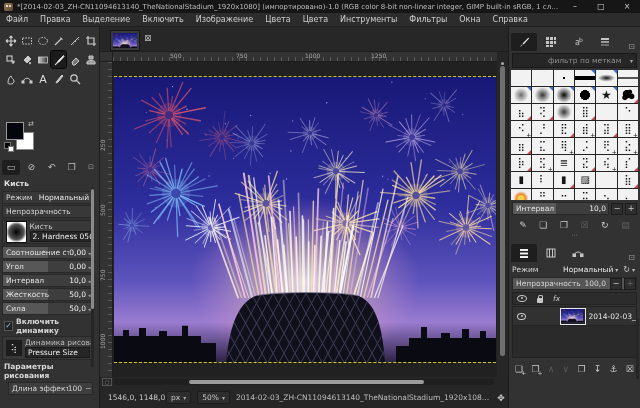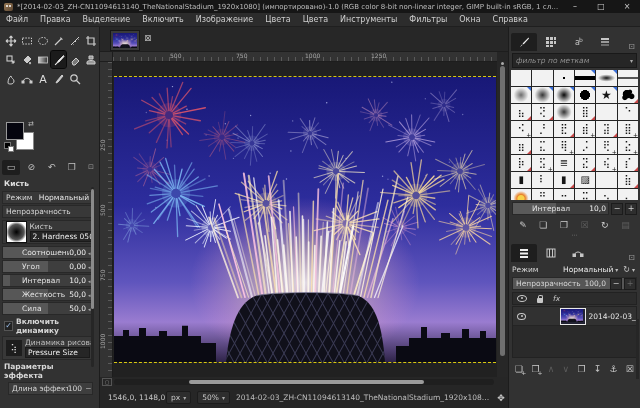--- a/index.html
+++ b/index.html
@@ -32,21 +32,21 @@
   
   #toolboxtabs{position:absolute;left:2px;top:132px;width:96px;height:16px;display:flex;align-items:center;}
   .tbtab{width:20px;height:15px;display:flex;align-items:center;justify-content:center;font-size:9px;color:#c2c2c2;margin-right:2px;border-radius:2px;}
   .tbtab.sel{background:#1e1e1e;}
   .tbtab.small{width:11px;font-size:7px;margin-left:3px;color:#9a9a9a;}
   
   #optpanel{position:absolute;left:0;top:150px;width:95px;bottom:0;font-size:7.5px;}
   #opttitle{padding:2px 4px;font-weight:bold;color:#e0e0e0;}
   .optrow{position:relative;height:13px;margin:1px 2px;background:#3e3e3e;border:1px solid #282828;box-sizing:border-box;display:flex;align-items:center;overflow:hidden;}
   .optrow .fill{position:absolute;left:0;top:0;bottom:0;background:#575757;}
-  .olabel{position:relative;flex:1;padding-left:19px;white-space:nowrap;overflow:hidden;color:#e2e2e2;}
+  .olabel{position:relative;flex:1;padding-left:3px;white-space:nowrap;overflow:hidden;color:#e2e2e2;}
   .oval{position:relative;padding-right:2px;color:#efefef;}
   .ospin{position:relative;width:4px;font-size:5px;color:#aaa;}
   #modrow,#oparow{display:flex;height:13px;margin:1px 2px;background:#383838;border:1px solid #282828;align-items:center;box-sizing:border-box;}
   #modrow span,#oparow span{padding:0 3px;white-space:nowrap;overflow:hidden;}
   #modrow .v{margin-left:auto;color:#e8e8e8;}
   #brushsel{display:flex;height:24px;margin:2px 2px;background:#383838;border:1px solid #282828;align-items:center;box-sizing:border-box;}
   #brushthumb{width:20px;height:20px;margin:0 3px;background:radial-gradient(circle,#000 0%,#555 55%,#fff 75%);border:1px solid #111;background-color:#fff;}
   #brushsel .lines{display:flex;flex-direction:column;overflow:hidden;}
   #brushsel .l1{color:#cfcfcf;}
   #brushsel .l2{background:#262626;border:1px solid #1a1a1a;padding:0 2px;color:#eee;white-space:nowrap;}
@@ -94,21 +94,21 @@
   #statusfile{flex:1;white-space:nowrap;overflow:hidden;text-overflow:ellipsis;color:#bdbdbd;}
   #navbtn{flex:0 0 auto;width:14px;text-align:center;color:#cfcfcf;font-size:9px;}
   
   #rightdock{left:508px;top:27px;width:132px;height:381px;background:#323232;border-left:1px solid #1c1c1c;box-sizing:border-box;font-size:7.5px;}
   .docktabs{display:flex;align-items:flex-end;height:22px;padding:2px 2px 0;}
   .dtab{width:26px;height:18px;display:flex;align-items:center;justify-content:center;color:#c6c6c6;margin-right:1px;border-radius:2px 2px 0 0;}
   .dtab.sel{background:#1e1e1e;}
   .dtab svg{display:block;}
   .dcorner{margin-left:auto;color:#9a9a9a;font-size:8px;padding:0 3px;}
   #filterrow{display:flex;align-items:center;height:13px;margin:2px 3px;background:#262626;border:1px solid #191919;}
-  #filterrow .ph{flex:1;font-style:italic;color:#8f8f8f;padding-left:3px;}
+  #filterrow .ph{flex:1;color:#8f8f8f;padding-left:3px;margin-left:32px;}
   #filterrow .ch{padding:0 3px;color:#aaa;font-size:6px;}
   #brushcaption{padding:1px 4px;font-style:italic;color:#cfcfcf;}
   #brushgrid{display:grid;grid-template-columns:repeat(6,1fr);grid-auto-rows:16px;gap:1px;background:#242424;margin:1px 2px;height:130px;overflow:hidden;}
   .bcell{background:#f2f2f2;position:relative;display:flex;align-items:center;justify-content:center;overflow:hidden;}
   .bcell .gph{font-size:10px;color:#161616;line-height:1;}
   .bcell .inner{width:100%;height:100%;}
   .soft1{background:radial-gradient(circle,rgba(0,0,0,.55) 0%,rgba(0,0,0,0) 58%);}
   .soft2{background:radial-gradient(circle,rgba(0,0,0,.78) 0%,rgba(0,0,0,0) 60%);}
   .soft3{background:radial-gradient(circle,rgba(0,0,0,.97) 0%,rgba(0,0,0,0) 62%);}
   .solid{background:radial-gradient(circle,#000 0 38%,transparent 40%);}
@@ -356,21 +356,21 @@
       <span id="dyncheck">✓</span>
       <span style="font-weight:bold">Включить динамику</span>
     </div>
     <div id="dynbox">
       <span id="dynicon">⢵</span>
       <span class="lines">
         <span class="l1">Динамика рисования</span>
         <span class="l2 ellip">Pressure Size</span>
       </span>
     </div>
-    <div id="fadehdr">Параметры эффекта</div>
+    <div id="fadehdr">Параметры рисования</div>
     <div id="faderow">
       <span class="lbl">Длина эффекта ...</span>
       <span class="val">100</span>
       <span class="sp">−</span>
     </div>
 
     <div id="optvscroll"></div>
   </div>
 </div>
 

